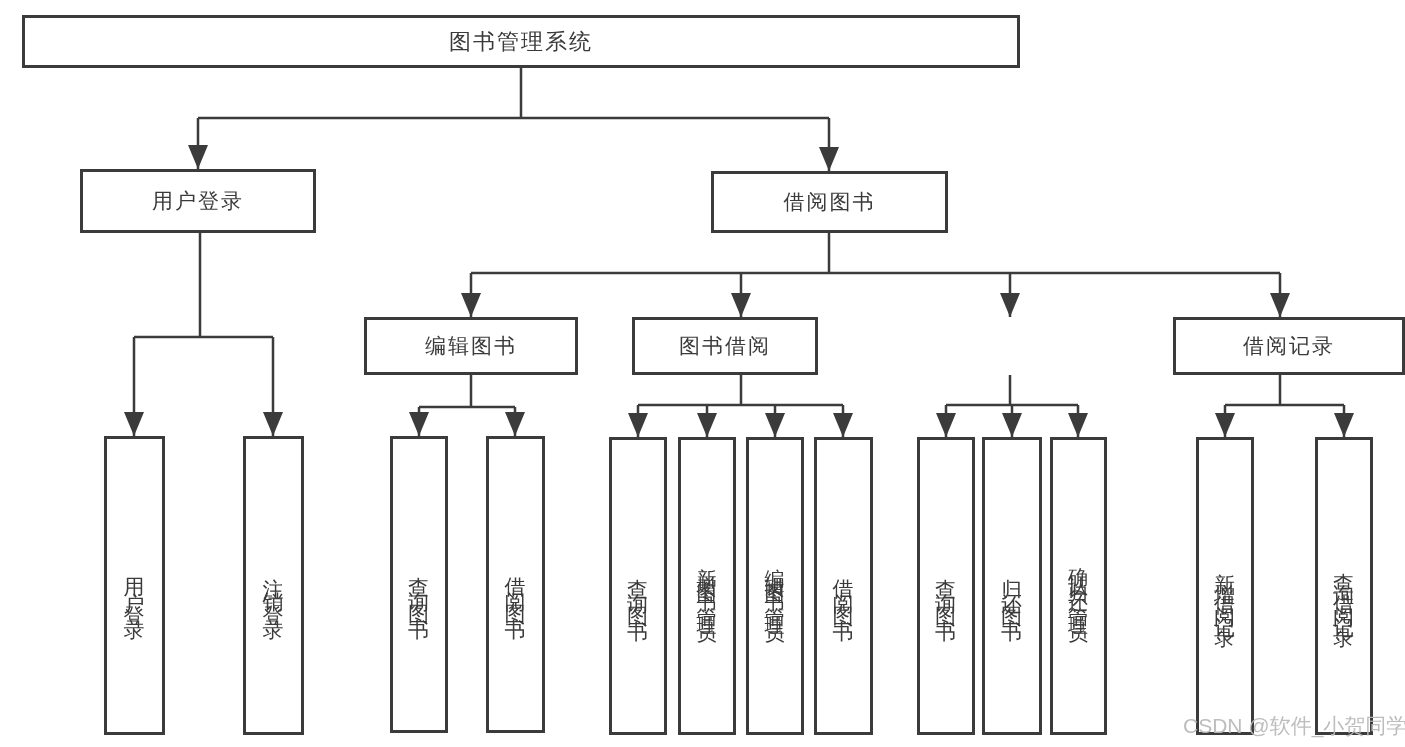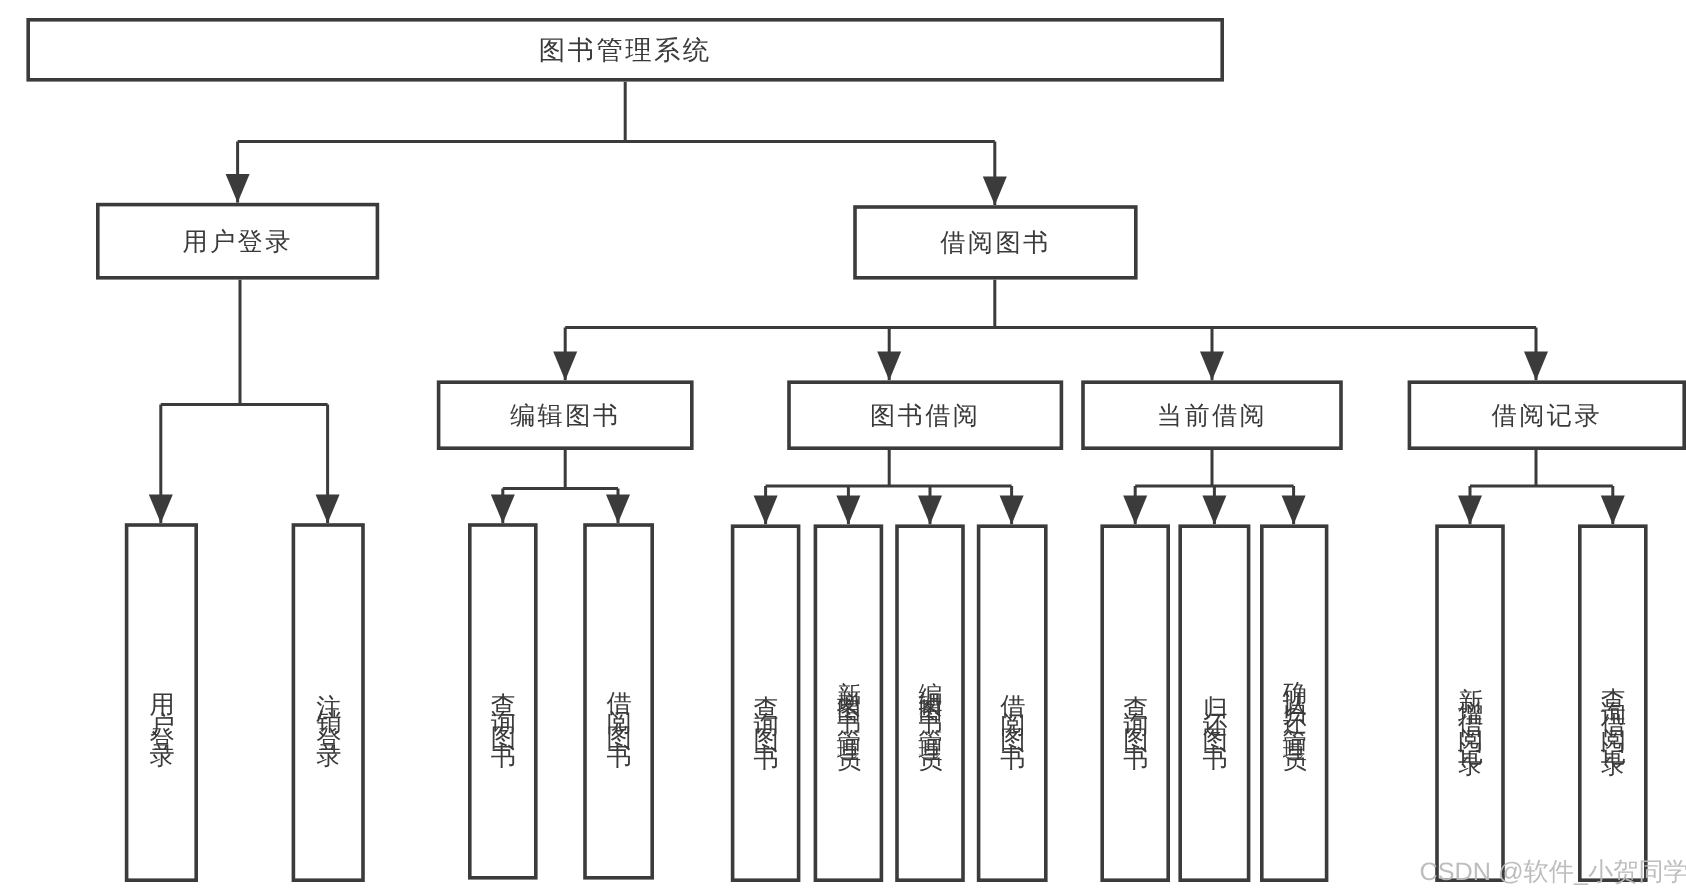--- a/index.html
+++ b/index.html
@@ -96,25 +96,22 @@
   <div class="node" style="left:80px;top:169px;width:236px;height:64px">
     <span class="hlabel">用户登录</span>
   </div>
   <div class="node" style="left:711px;top:171px;width:237px;height:62px">
     <span class="hlabel">借阅图书</span>
   </div>
 
   <div class="node" style="left:364px;top:317px;width:214px;height:58px">
     <span class="hlabel">编辑图书</span>
   </div>
-  <div class="node" style="left:656px;top:317px;width:230px;height:58px">
+  <div class="node" style="left:632px;top:317px;width:186px;height:58px">
     <span class="hlabel">图书借阅</span>
-  </div>
-  <div class="node" style="left:901px;top:317px;width:218px;height:58px">
-    <span class="hlabel">当前借阅</span>
   </div>
   <div class="node" style="left:1173px;top:317px;width:232px;height:58px">
     <span class="hlabel">借阅记录</span>
   </div>
 
   <div class="node" style="left:104px;top:436px;width:61px;height:299px">
     <span class="vt vt4">用户登录</span>
   </div>
   <div class="node" style="left:243px;top:436px;width:61px;height:299px">
     <span class="vt vt4">注销登录</span>

